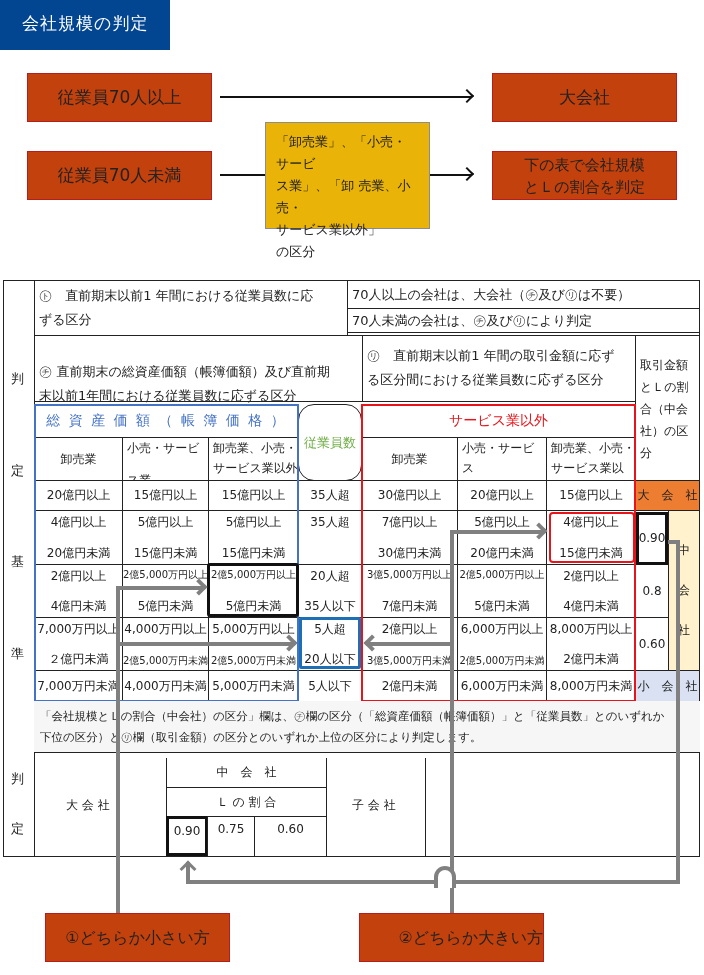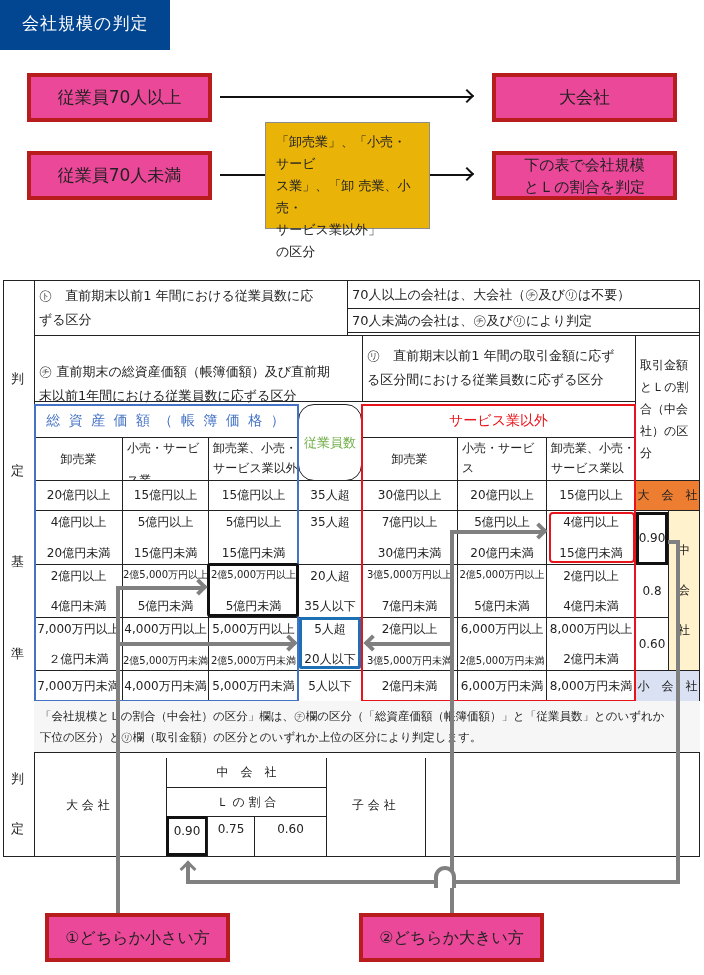--- a/index.html
+++ b/index.html
@@ -1,19 +1,19 @@
 <!DOCTYPE html>
 <html><head>
 <meta charset="utf-8">
 <style>
   * { box-sizing: border-box; margin: 0; padding: 0; }
   body { width: 704px; height: 975px; background: #ffffff; position: relative; font-family: "DejaVu Sans", "Liberation Sans", sans-serif; color: #222; overflow: hidden; }
   .abs { position: absolute; }
   .title-bar { left: 0; top: 0; width: 170px; height: 50px; background: #024591; color: #fff; font-size: 17px; line-height: 46px; padding-left: 22px; letter-spacing: 1px; }
-  .flow-box { background: #ec4899; border: 4px solid #b91c1c; display: flex; align-items: center; justify-content: center; text-align: center; font-size: 17px; color: #222; line-height: 25px; }
+  .flow-box { background: #c2410c; border: 1px solid #b91c1c; display: flex; align-items: center; justify-content: center; text-align: center; font-size: 17px; color: #222; line-height: 25px; }
   .note-box { background: #eab308; border: 1px solid #8c8c8c; font-size: 13px; line-height: 22px; padding: 8px 10px; color: #222; }
   .hline { background: #111; height: 2px; }
   .arrowhead { width: 10px; height: 10px; border-right: 2px solid #111; border-top: 2px solid #111; transform: rotate(45deg); }
   .cell { position: absolute; border: 1px solid #222; font-size: 12px; display: flex; align-items: center; justify-content: center; text-align: center; background: #fff; }
   .cell.left { justify-content: flex-start; text-align: left; padding-left: 4px; }
   .t2 { flex-direction: column; justify-content: space-between; padding: 3px 0 2px; }
   .small { font-size: 10px; }
   .gray-line { position: absolute; background: #808080; }
   .lbl { position: absolute; font-size: 13px; }
 </style>
@@ -319,15 +319,15 @@
 <div class="abs" style="left:283px;top:637px;width:12px;height:12px;border-right:4px solid #808080;border-top:4px solid #808080;transform:rotate(45deg);"></div>
 <div class="abs" style="left:533px;top:525px;width:12px;height:12px;border-right:4px solid #808080;border-top:4px solid #808080;transform:rotate(45deg);"></div>
 <div class="abs" style="left:366px;top:637px;width:12px;height:12px;border-left:4px solid #808080;border-bottom:4px solid #808080;transform:rotate(45deg);"></div>
 <div class="abs" style="left:182px;top:863px;width:12px;height:12px;border-left:3px solid #808080;border-top:3px solid #808080;transform:rotate(45deg);"></div>
 
 <div class="abs" style="left:434px;top:866px;width:22px;height:22px;border:4px solid #808080;border-bottom:none;border-radius:12px 12px 0 0;background:#fff;"></div>
 
 <div class="abs flow-box" style="left:45px;top:913px;width:185px;height:49px;font-size:16px;">
   <span>①どちらか小さい方</span>
 </div>
-<div class="abs flow-box" style="left:359px;top:913px;width:185px;height:49px;font-size:16px;">
+<div class="abs flow-box" style="left:359px;top:913px;width:185px;height:49px;font-size:16px;justify-content:flex-end;">
   <span>②どちらか大きい方</span>
 </div>
 
 </body></html>

